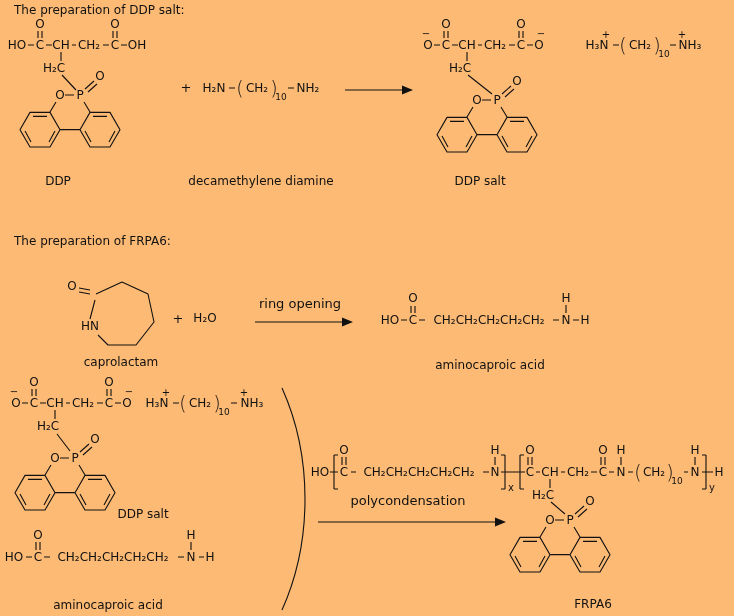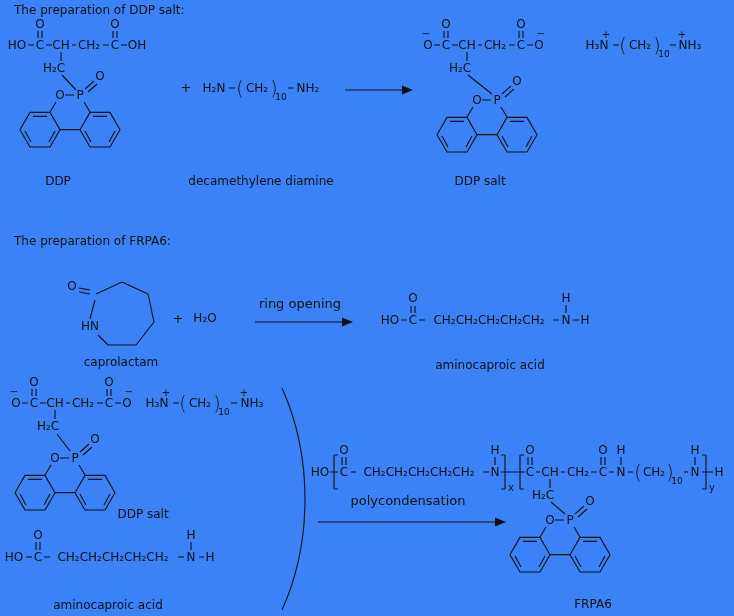--- a/index.html
+++ b/index.html
@@ -1,16 +1,16 @@
 <!DOCTYPE html>
 <html><head>
 <meta charset="utf-8">
 <style>
   html,body{margin:0;padding:0;background:#fff}
-  .canvas{position:relative;width:734px;height:616px;background:#3b82f6;font-family:"DejaVu Sans",sans-serif;overflow:hidden}
+  .canvas{position:relative;width:734px;height:616px;background:#fdba74;font-family:"DejaVu Sans",sans-serif;overflow:hidden}
   svg{display:block}
   svg text{font-family:"DejaVu Sans",sans-serif;font-size:12px;fill:#111;text-anchor:middle;dominant-baseline:central}
   svg text.t-start{text-anchor:start}
   .f13{font-size:13px}
   .f19{font-size:19px;font-weight:300}
   .f9{font-size:9px}
   .f10{font-size:10px}
   .stroke{stroke:#111;stroke-width:1.1;fill:none;stroke-linejoin:round}
   .fillp{fill:#111;stroke:none}
 </style>

